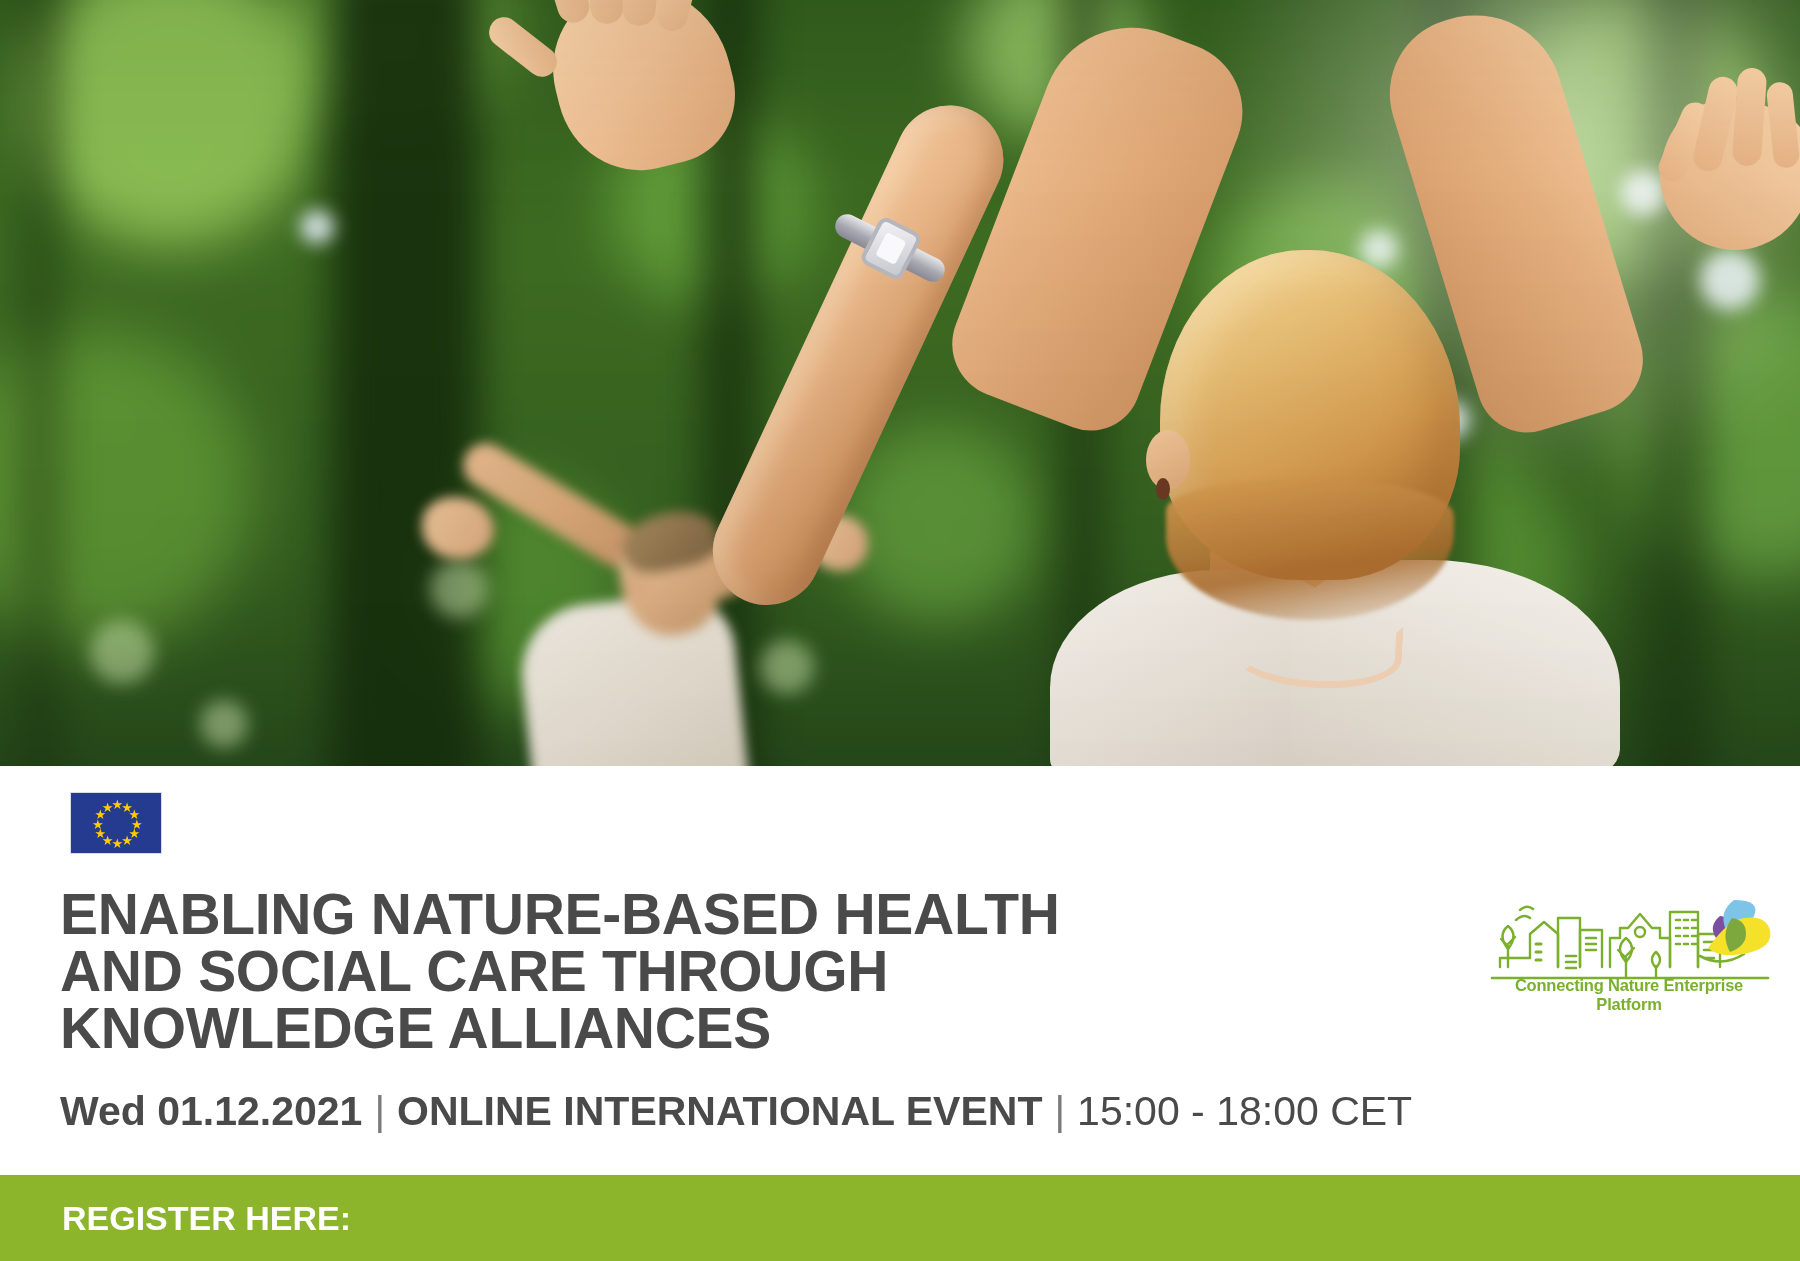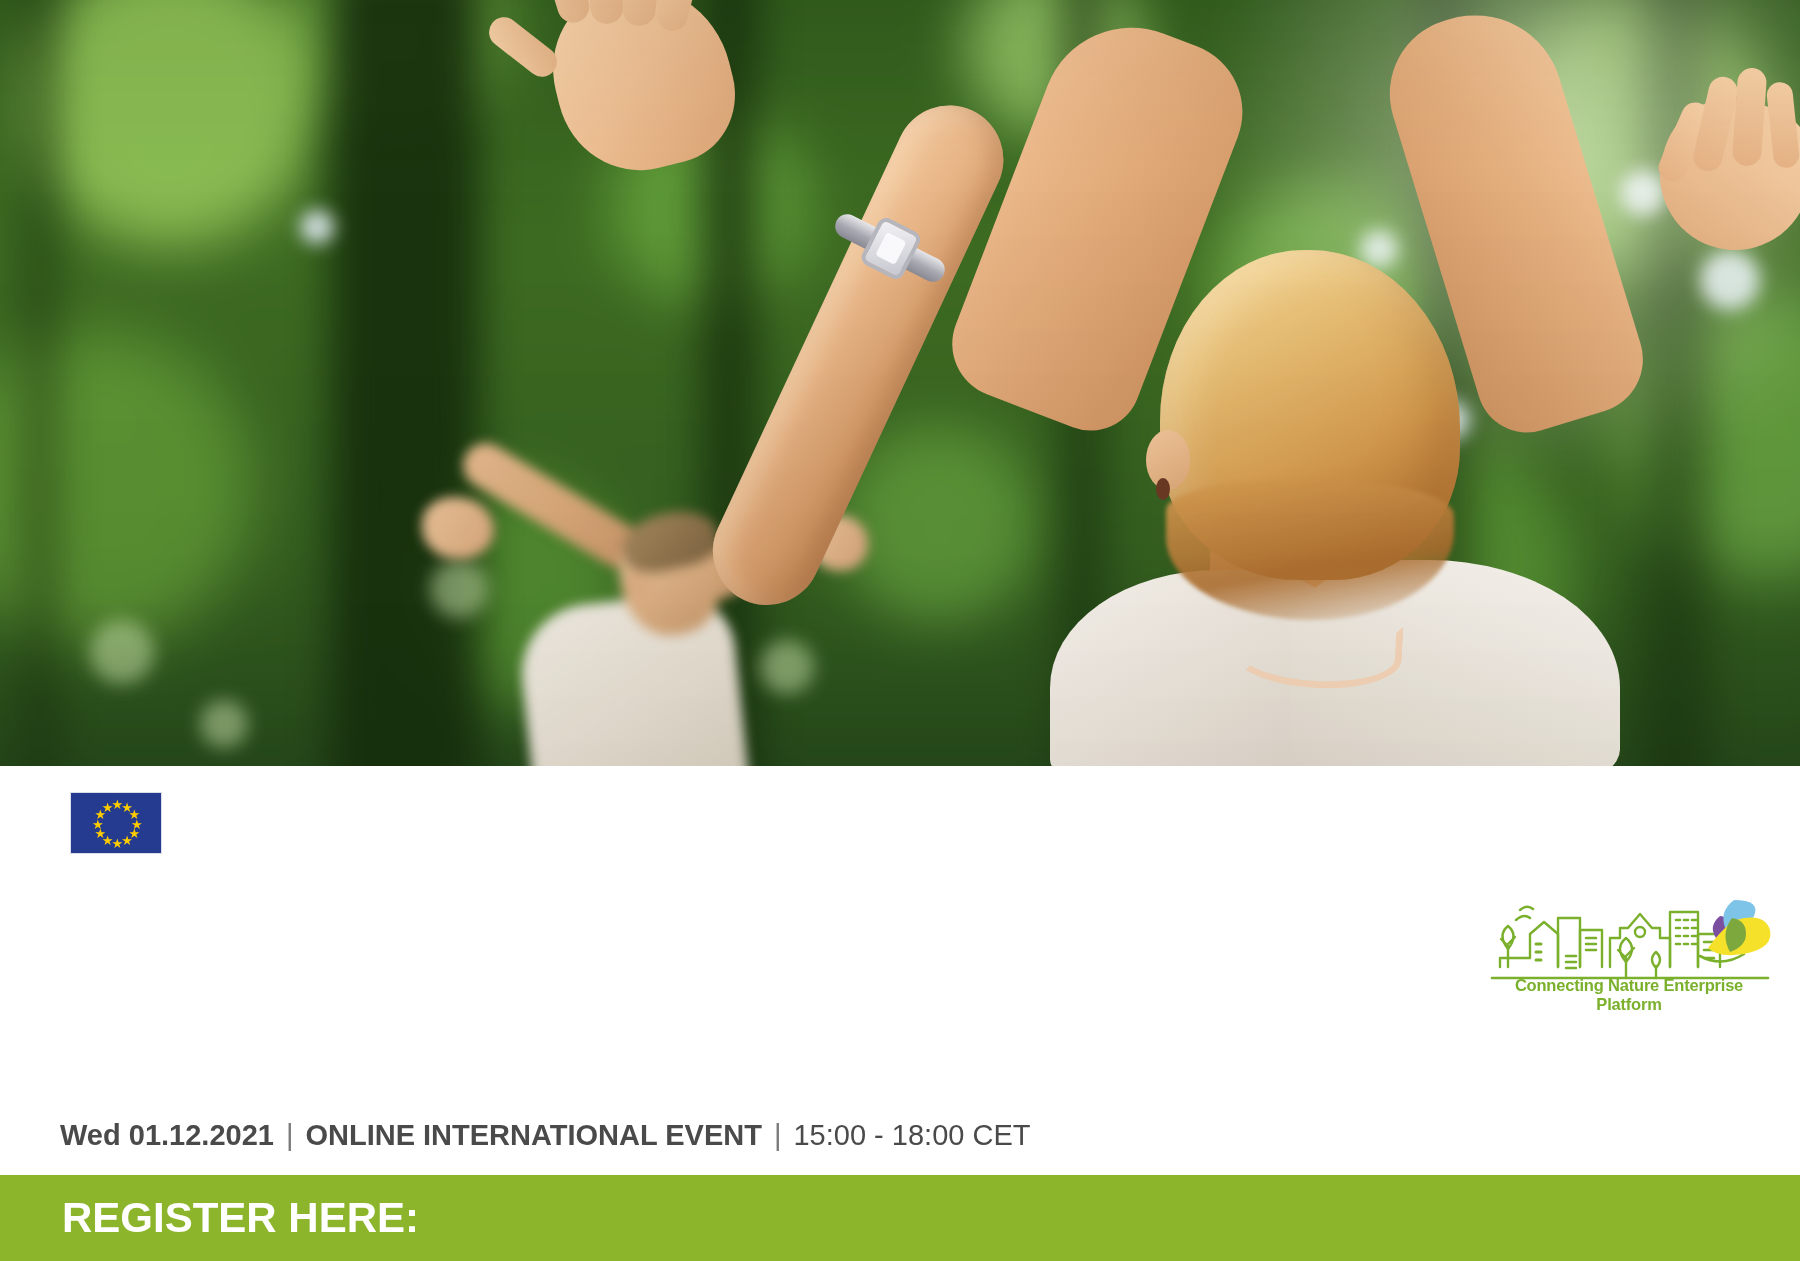--- a/index.html
+++ b/index.html
@@ -191,21 +191,21 @@
   .title {
     position:absolute; left:60px; top:120px; width:1060px;
     color:#4a4a4a; font-size:57px; line-height:57px; font-weight:bold;
     letter-spacing:-.3px; text-transform:uppercase;
   }
   .title .ln { display:block; white-space:nowrap; }
 
   
   .meta {
     position:absolute; left:60px; top:325px; white-space:nowrap;
-    color:#4a4a4a; font-size:29px; line-height:40px;margin-top:24px;
+    color:#4a4a4a; font-size:41px; line-height:40px;
   }
   .meta .strong { font-weight:bold; }
   .meta .sep { color:#7a7a7a; margin:0 12px; font-weight:400; }
   .meta .light { font-weight:400; }
 
   
   .logo-g4c { position:absolute; right:32px; top:36px; width:300px; height:72px; display:flex;
     align-items:center; gap:18px; }
   .g4c-mark { position:relative; width:74px; height:72px; flex:0 0 auto; }
   .leaf { position:absolute; width:30px; height:17px; border-radius:50% 0 50% 0; }
@@ -215,21 +215,21 @@
   .cnep-caption {
     position:absolute; left:0; bottom:0; width:290px; text-align:center;
     color:#7ab02c; font-size:16.5px; font-weight:bold; letter-spacing:-.2px; line-height:19px;
   }
 
   
   .register-bar {
     position:absolute; left:0; top:1175px; width:1800px; height:86px; background:#8CB52B;
     display:flex; align-items:center; padding-left:62px;
   }
-  .reg-label { color:#ffffff; font-size:42px; font-weight:bold; line-height:48px; white-space:nowrap; }
+  .reg-label { color:#ffffff; font-size:34px; font-weight:bold; line-height:48px; white-space:nowrap; }
   .reg-url {
     color:#ffffff; font-size:42px; font-weight:bold; line-height:48px; white-space:nowrap;
     text-decoration:underline; text-underline-offset:7px; margin-left:16px;
   }
 </style>
 </head>
 <body>
 
 <div class="banner">
 
@@ -322,20 +322,25 @@
         <span class="eu-star" style="left: 57.3875px; top: 35.25px; color: rgb(255, 204, 0);">★</span>
         <span class="eu-star" style="left: 50.25px; top: 42.3875px; color: rgb(255, 204, 0);">★</span>
         <span class="eu-star" style="left: 40.5px; top: 45px; color: rgb(255, 204, 0);">★</span>
         <span class="eu-star" style="left: 30.75px; top: 42.3875px; color: rgb(255, 204, 0);">★</span>
         <span class="eu-star" style="left: 23.6125px; top: 35.25px; color: rgb(255, 204, 0);">★</span>
         <span class="eu-star" style="left: 21px; top: 25.5px; color: rgb(255, 204, 0);">★</span>
         <span class="eu-star" style="left: 23.6125px; top: 15.75px; color: rgb(255, 204, 0);">★</span>
         <span class="eu-star" style="left: 30.75px; top: 8.6125px; color: rgb(255, 204, 0);">★</span>
       </div>
 
+    <div class="title">
+      <span class="ln">ENABLING NATURE-BASED HEALTH</span>
+      <span class="ln">AND SOCIAL CARE THROUGH</span>
+      <span class="ln">KNOWLEDGE ALLIANCES</span>
+    </div>
 
     <div class="meta">
       <span class="strong">Wed 01.12.2021</span><span class="sep">|</span><span class="strong">ONLINE INTERNATIONAL EVENT</span><span class="sep">|</span><span class="light">15:00 - 18:00 CET</span>
     </div>
 
 
     <div class="logo-cnep">
       <svg width="290" height="100" viewBox="0 0 290 100">
         <g fill="none" stroke="#7ab02c" stroke-width="2.4" stroke-linecap="round" stroke-linejoin="round">
 

